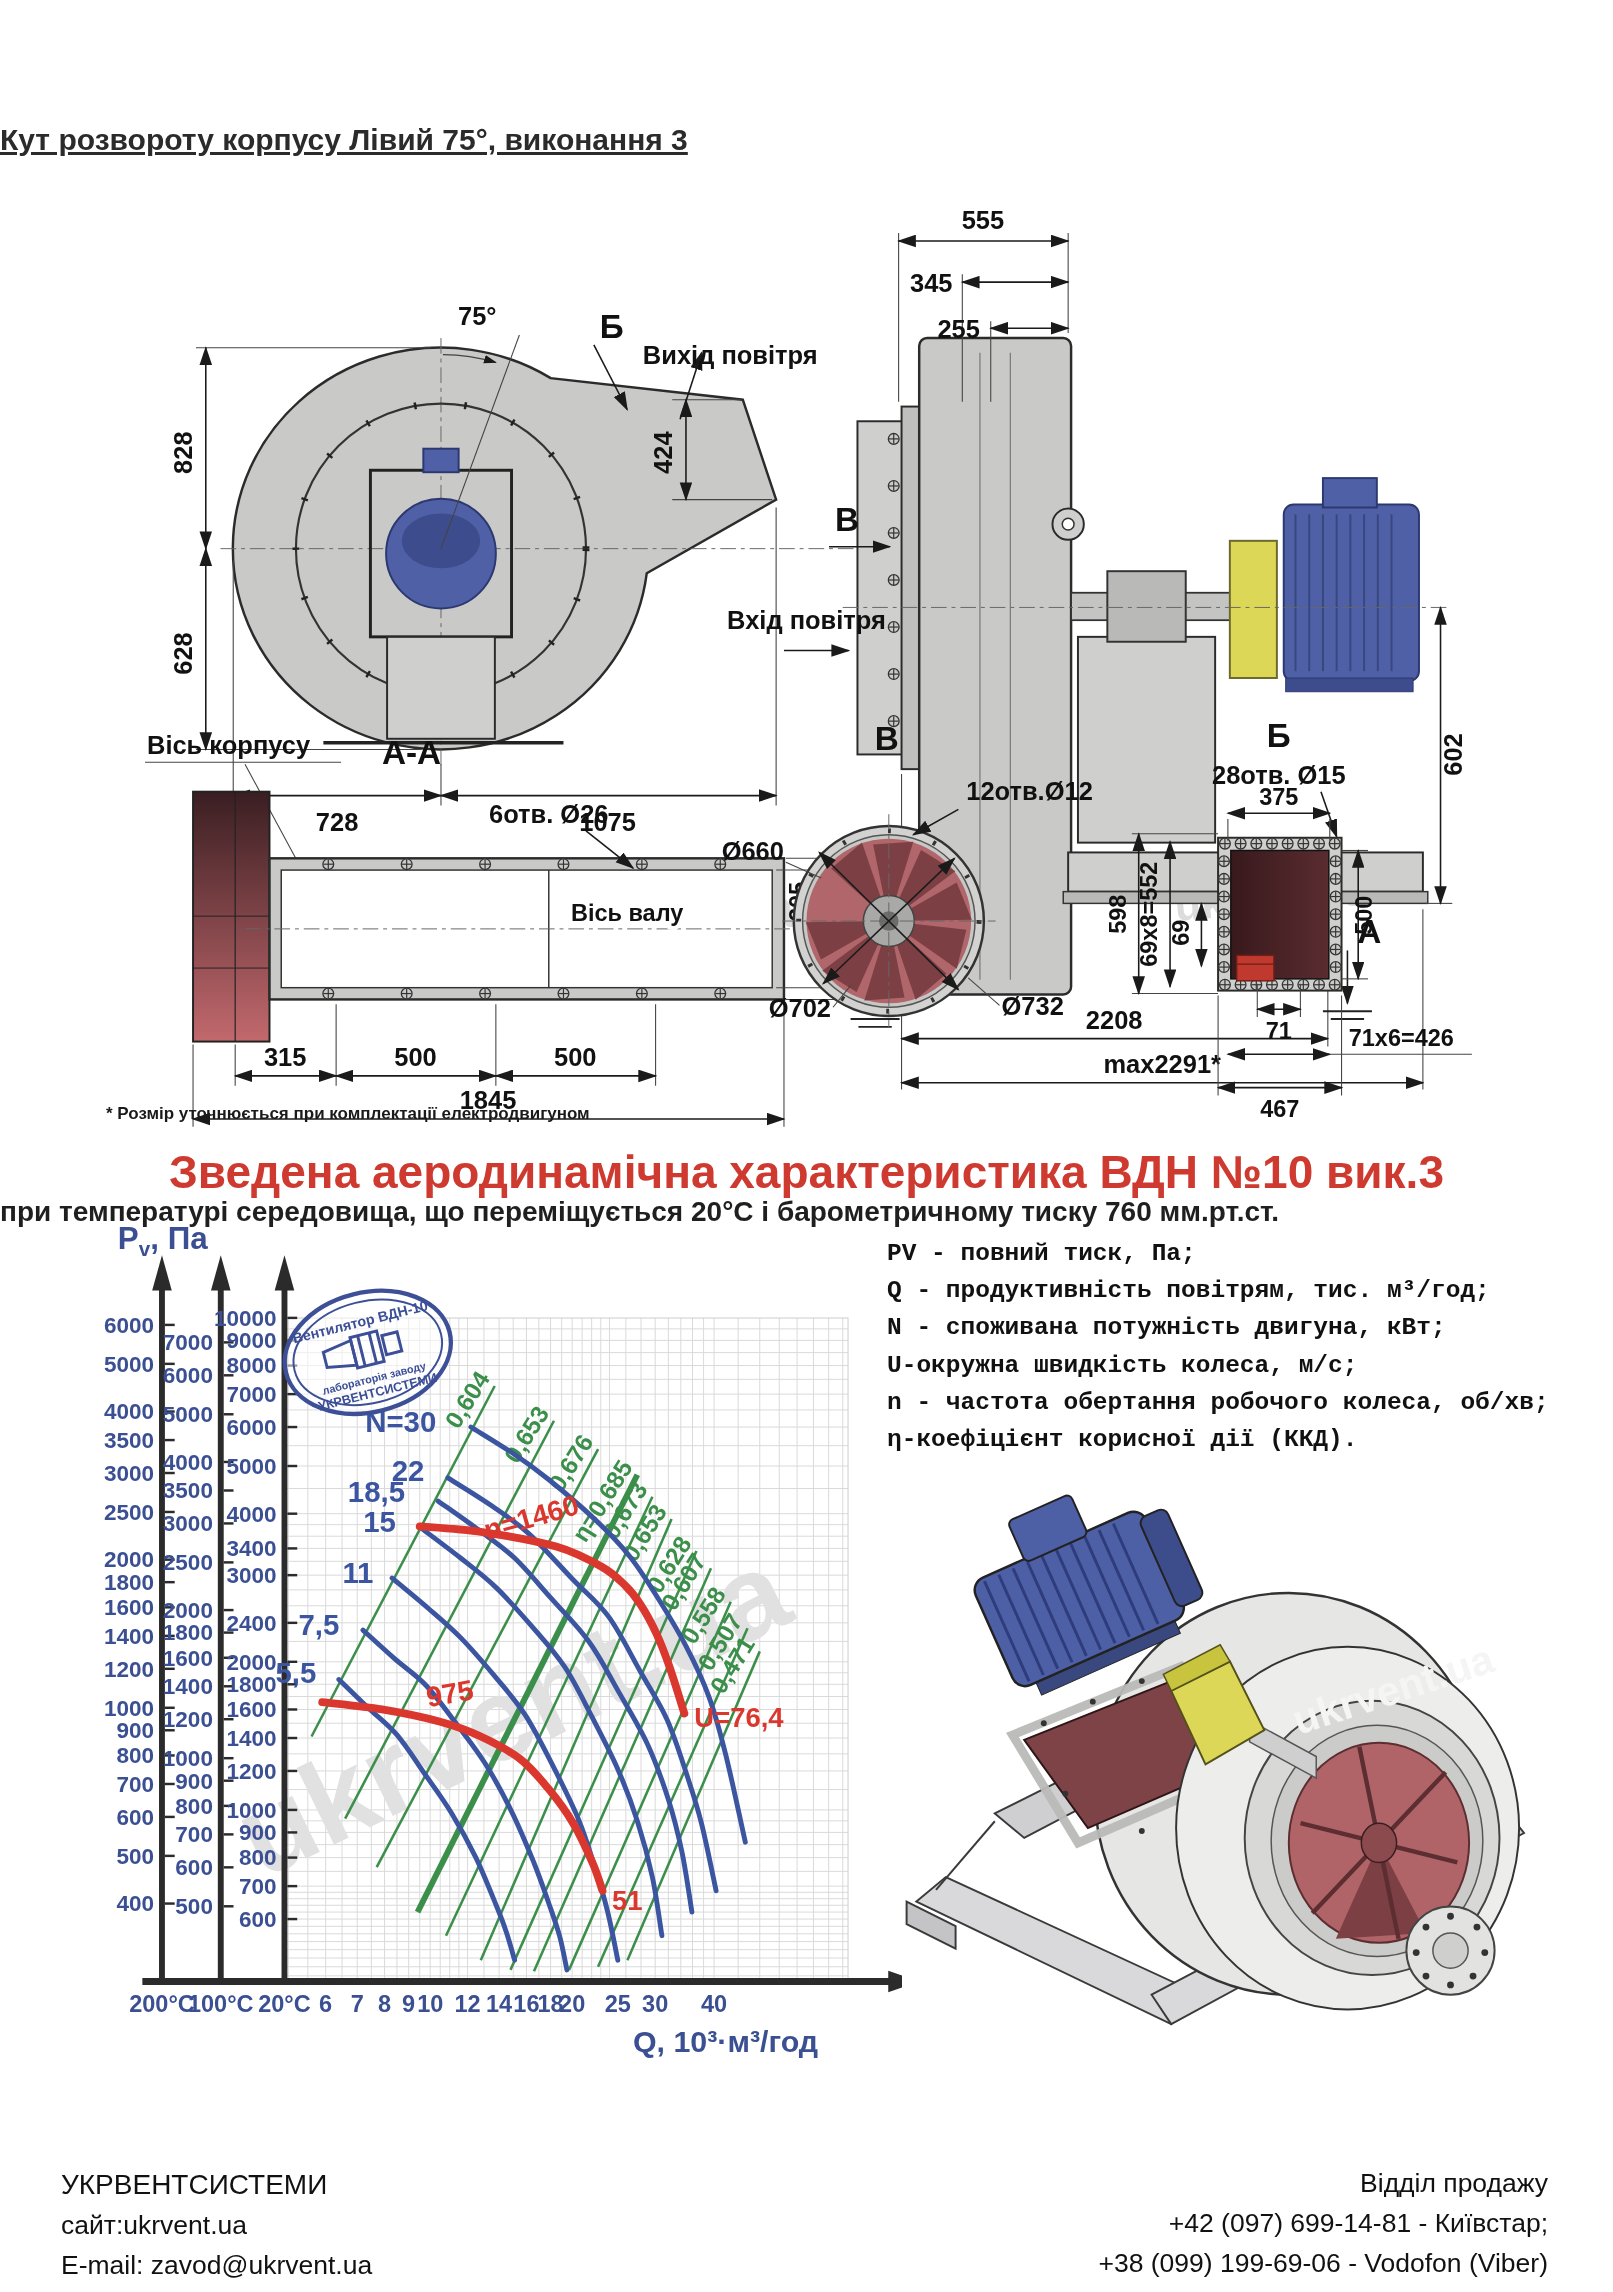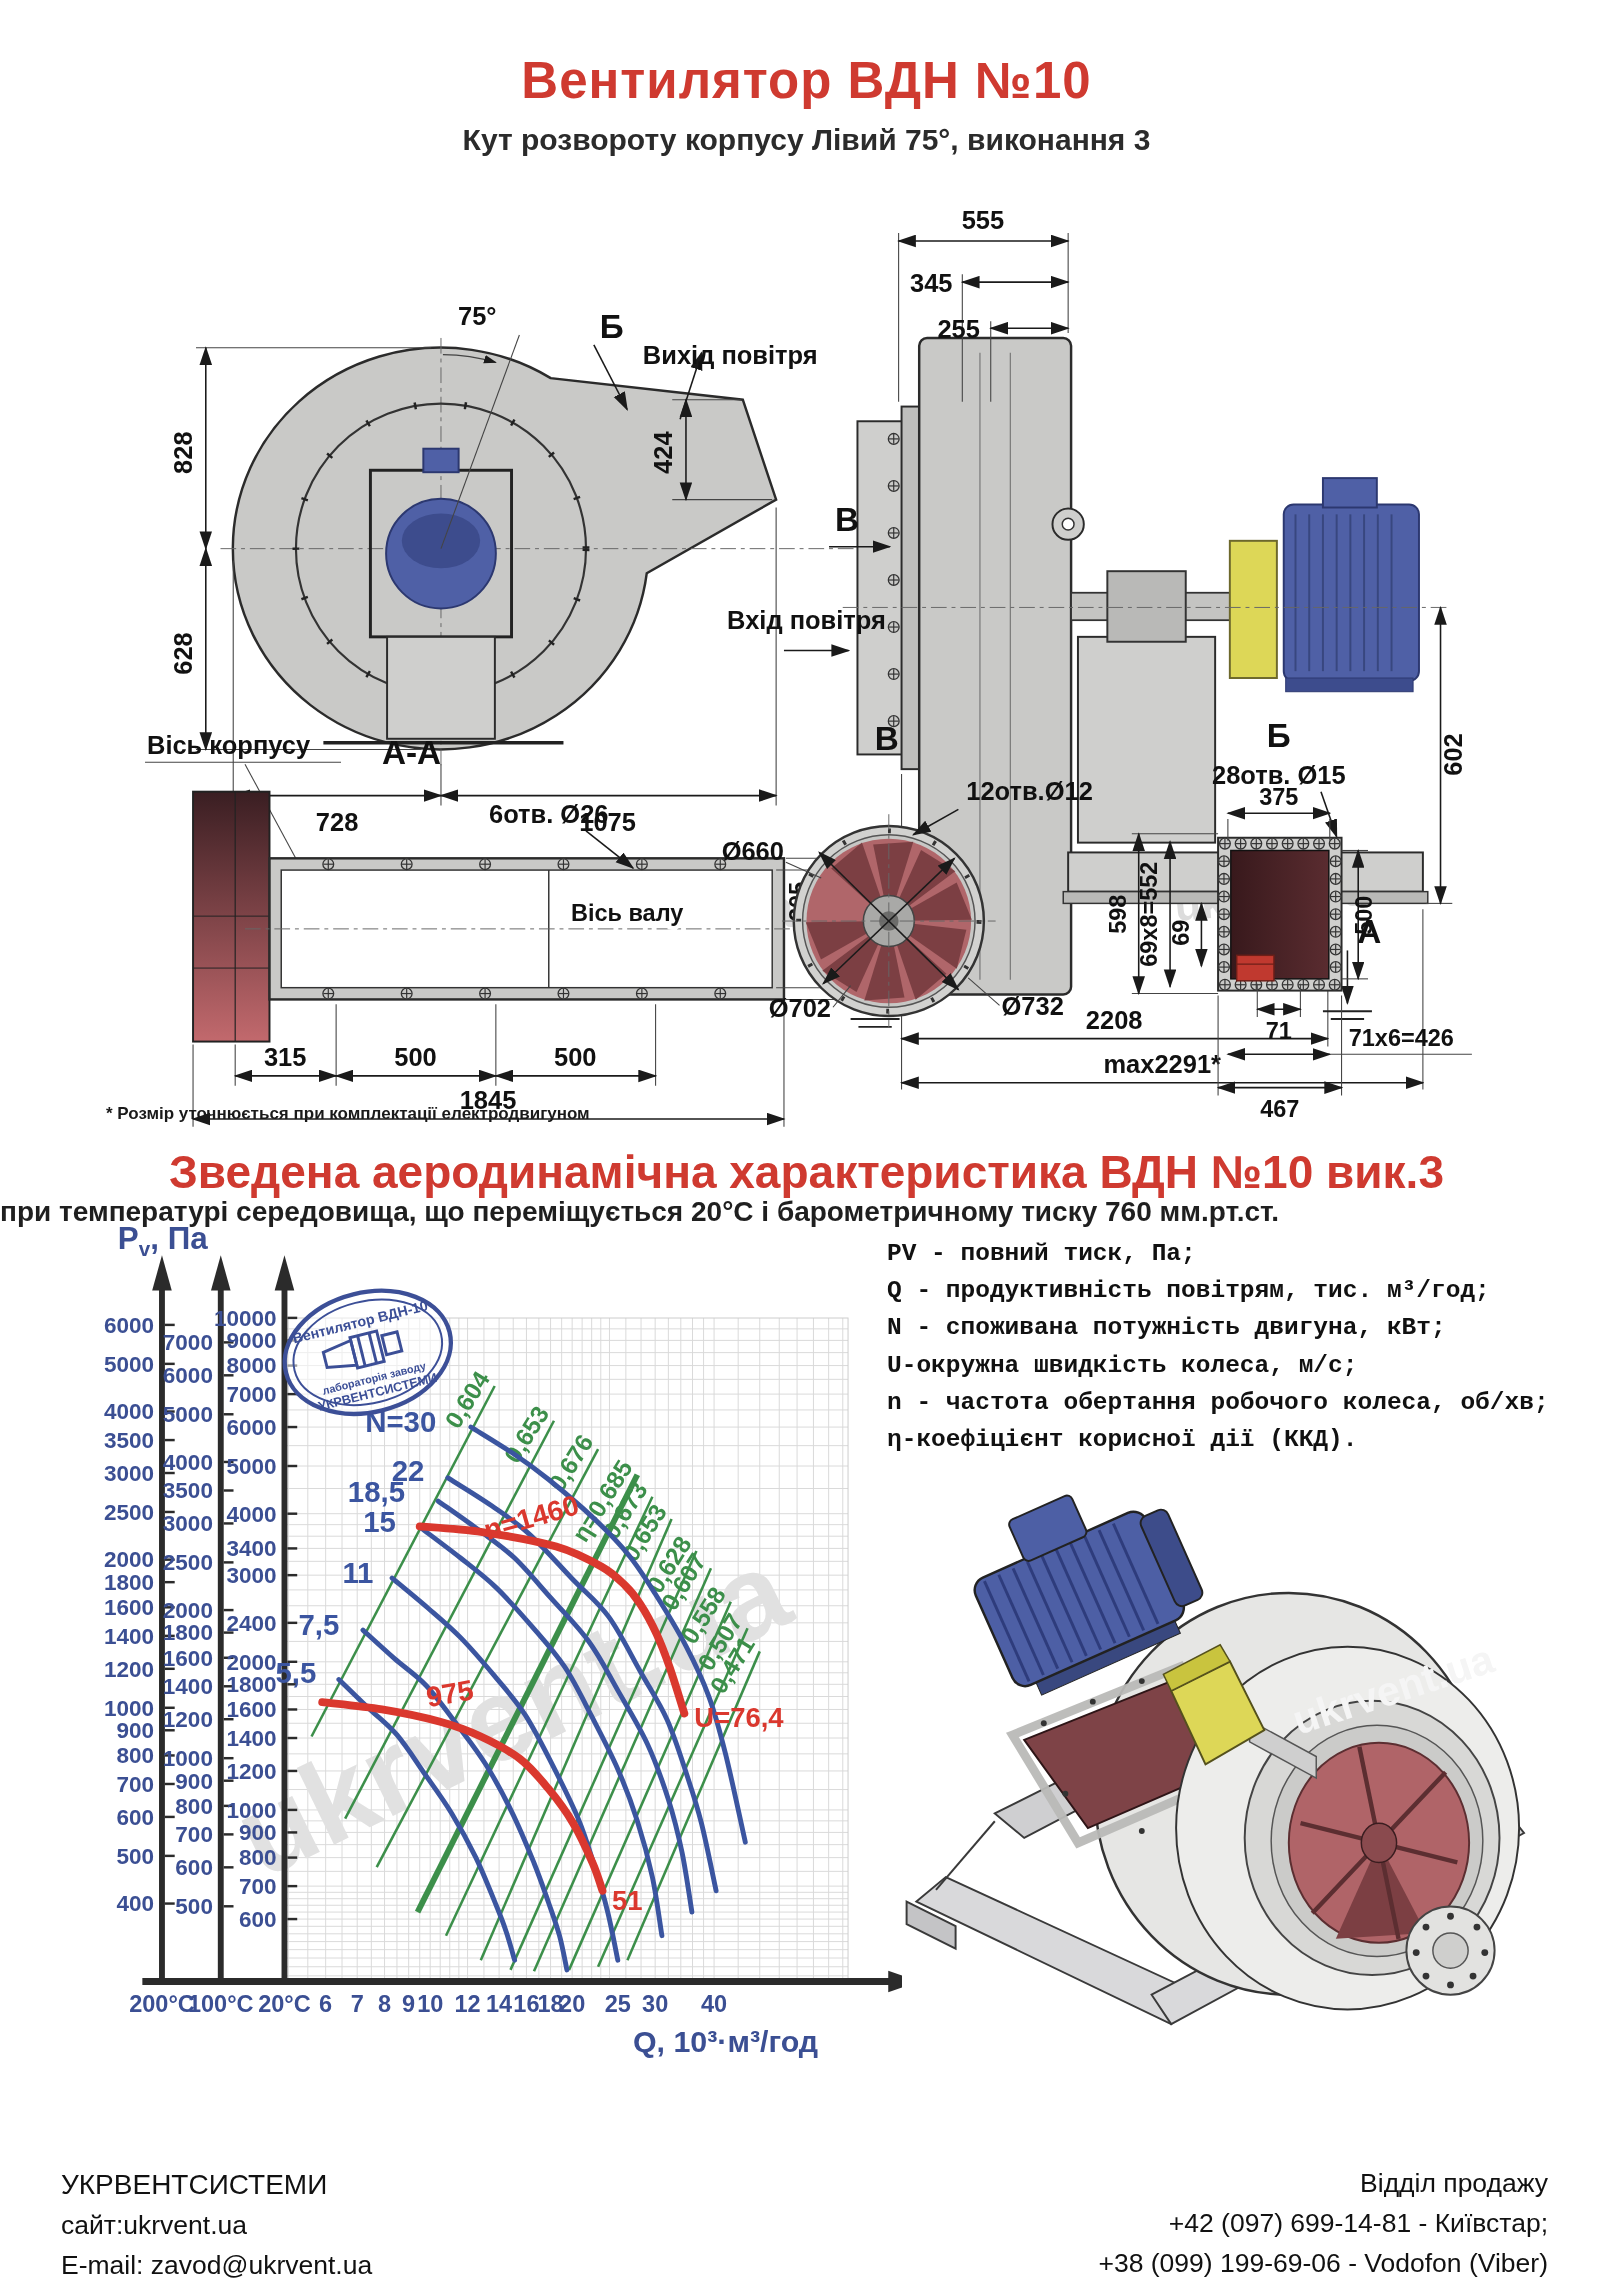--- a/index.html
+++ b/index.html
@@ -1,20 +1,20 @@
 <!DOCTYPE html>
 <html><head>
 <meta charset="utf-8">
 <style>
   html,body{margin:0;padding:0;background:#888;}
   .page{position:relative;width:1613px;height:2293px;background:#ffffff;margin:0 auto;
         font-family:"Liberation Sans",sans-serif;overflow:hidden;}
   .abs{position:absolute;}
   .title{left:0;top:51px;width:1613px;text-align:center;font-size:51px;font-weight:bold;color:#cf3a30;letter-spacing:1px;}
-  .subtitle{left:0;top:123px;width:1613px;text-align:center;font-size:30px;font-weight:bold;color:#2b2b2b;}
+  .subtitle{left:0;top:123px;width:1613px;font-size:30px;font-weight:bold;color:#2b2b2b;text-decoration:underline;}
   .footnote{left:106px;top:1104px;font-size:17px;font-weight:bold;color:#1a1a1a;}
   .chart-title{left:0;top:1145px;width:1613px;text-align:center;font-size:46px;font-weight:bold;color:#cf3a30;}
   .chart-sub{left:0;top:1196px;width:1289px;text-align:left;font-size:28px;font-weight:bold;color:#1f1f1f;}
   .legend{left:887px;top:1235px;width:686px;font-size:24.5px;font-weight:bold;color:#111;line-height:1.52;font-family:Liberation Mono, monospace;}
   .footer-left{left:61px;top:2164px;font-size:26.5px;color:#111;line-height:1.5;}
   .footer-left .co{font-size:28px;}
   .footer-right{right:65px;top:2164px;font-size:26.5px;color:#111;line-height:1.5;text-align:right;}
   svg{font-family:"Liberation Sans",sans-serif;}
   .ol{fill:#c9c9c7;stroke:#2b2b2b;stroke-width:2.5;}
   .ol2{fill:#cfcfcd;stroke:#2b2b2b;stroke-width:2;}
@@ -27,21 +27,20 @@
   .ttl{font-weight:bold;font-size:34px;fill:#111;}
   .wm{font-weight:bold;fill:#dcdcdc;}
   .blue{fill:#4f60a6;stroke:#2c3870;stroke-width:2;}
   .yellow{fill:#ddd757;stroke:#6d682c;stroke-width:2;}
 </style>
 </head>
 <body>
 
 <div class="page">
 
-  <div class="abs title">Вентилятор  ВДН №10</div>
   <div class="abs subtitle">Кут розвороту корпусу Лівий 75°, виконання 3</div>
 
   <svg class="abs" style="left:0;top:176px" width="1613" height="956" viewBox="0 0 1646 975">
     <defs>
       <marker id="mE" orient="auto" markerWidth="12" markerHeight="9" refX="11" refY="4">
         <path d="M0,0 L12,4 L0,8 Z" fill="#1a1a1a"></path>
       </marker>
       <marker id="mS" orient="auto" markerWidth="12" markerHeight="9" refX="1" refY="4">
         <path d="M12,0 L0,4 L12,8 Z" fill="#1a1a1a"></path>
       </marker>

